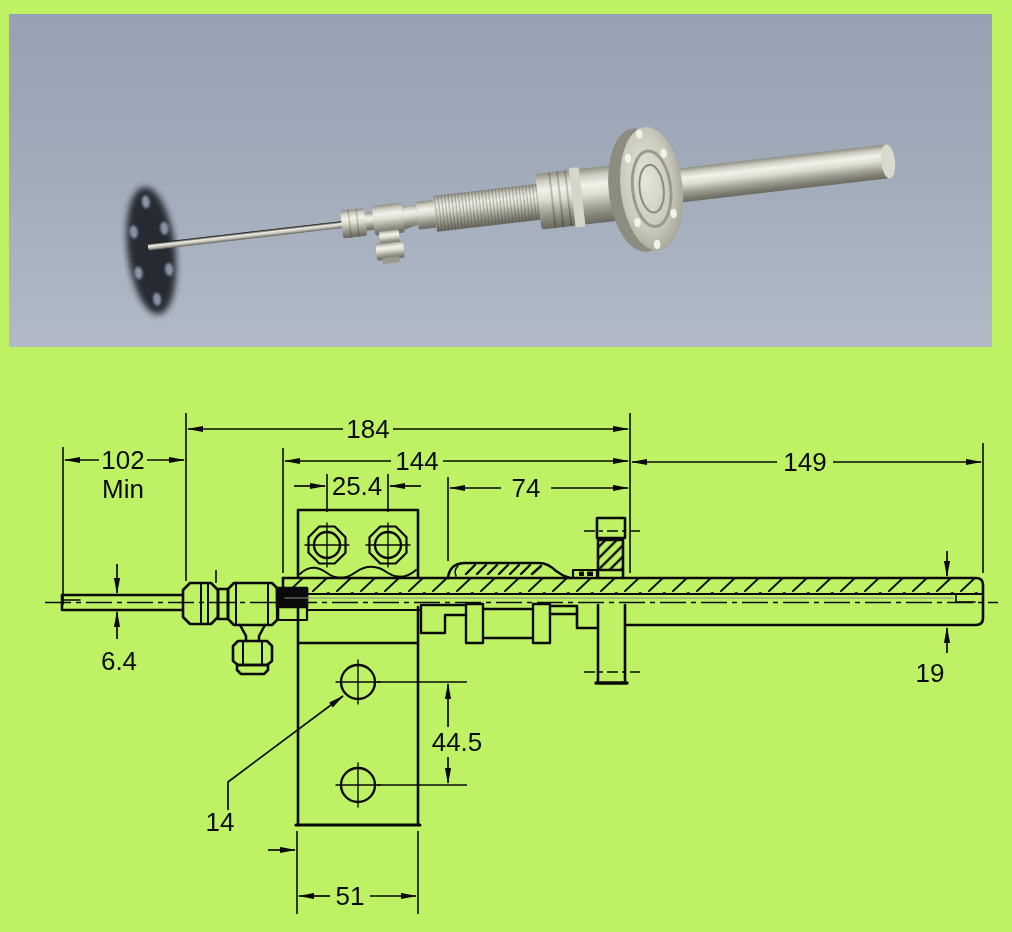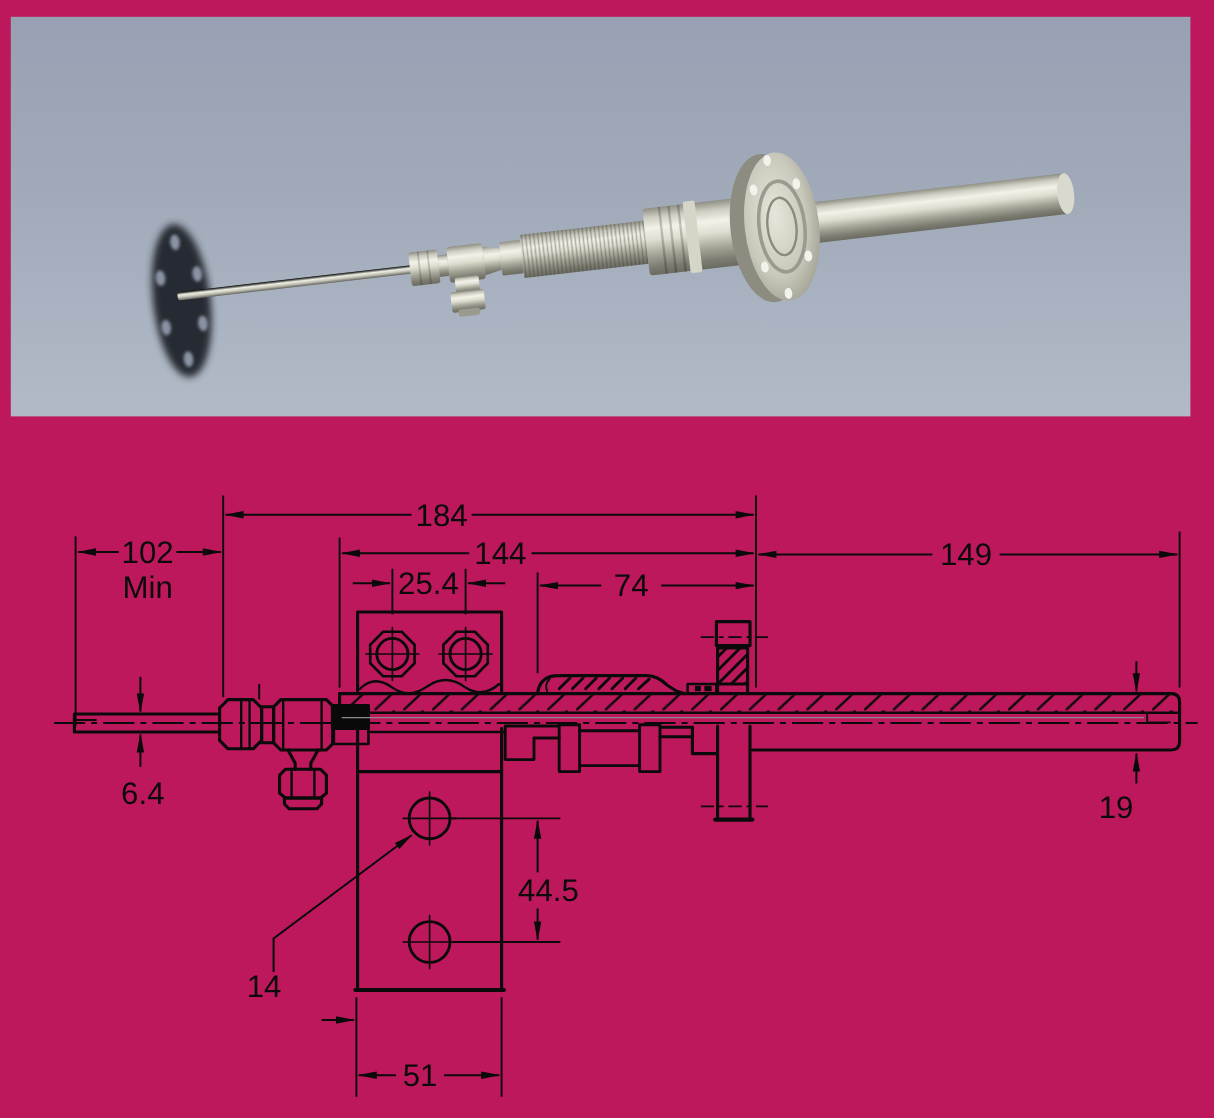--- a/index.html
+++ b/index.html
@@ -1,16 +1,16 @@
 <!DOCTYPE html>
 <html><head>
 <meta charset="utf-8">
 <style>
   html,body{margin:0;padding:0;background:#ffffff;}
-  #page{position:relative;width:1012px;height:932px;background:#be185d;overflow:hidden;
+  #page{position:relative;width:1012px;height:932px;background:#bef264;overflow:hidden;
         font-family:"Liberation Sans", sans-serif;}
   #render-panel{position:absolute;left:9px;top:14px;width:983px;height:333px;
         background:linear-gradient(180deg,#97a1b3 0%,#a0aab9 45%,#aab3c1 75%,#b1bac6 100%);}
   #render-panel svg{display:block;width:100%;height:100%;}
   #drawing-svg{position:absolute;left:0;top:392px;width:1012px;height:540px;}
   .dimtext{font-family:"Liberation Sans", sans-serif;font-size:26px;fill:#0a0a0a;text-anchor:middle;}
 </style>
 </head>
 <body>
 

